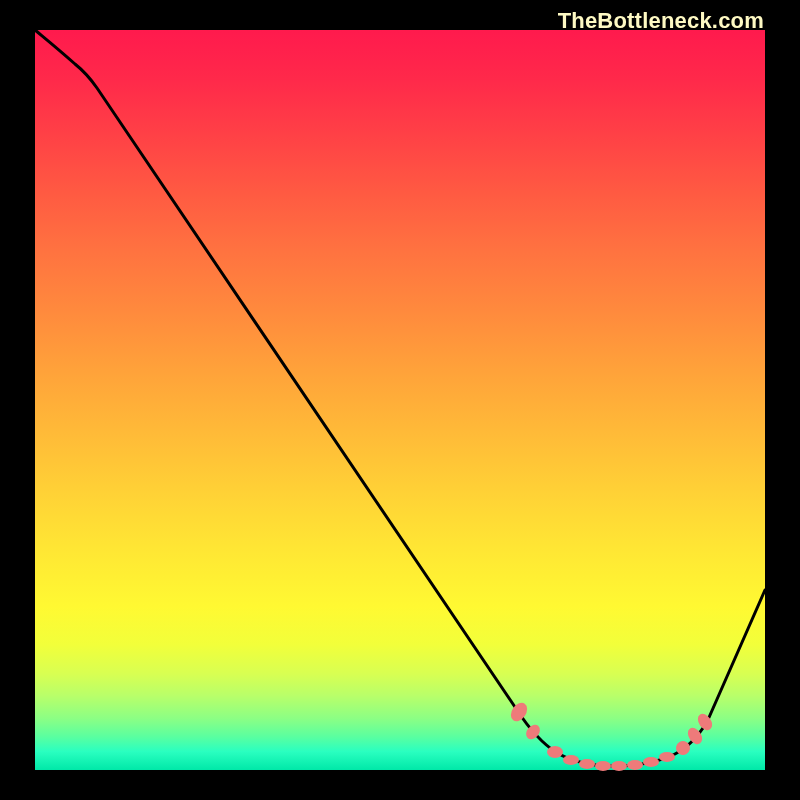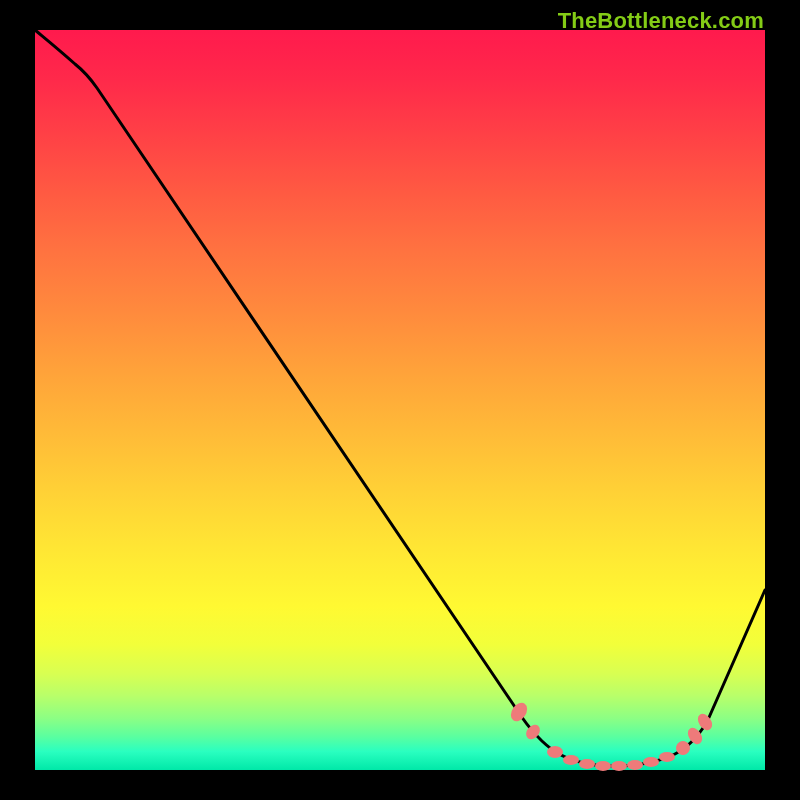--- a/index.html
+++ b/index.html
@@ -45,21 +45,21 @@
       #00e8a8 100%
     );
   }
   .brand {
     position: absolute;
     top: 8px;
     right: 36px;
     font-family: Arial, Helvetica, sans-serif;
     font-size: 22px;
     font-weight: 600;
-    color: #84cc16;
+    color: #fef9c3;
     letter-spacing: 0.2px;
   }
   svg.curve {
     position: absolute;
     left: 0;
     top: 0;
     width: 730px;
     height: 740px;
     overflow: visible;
   }

